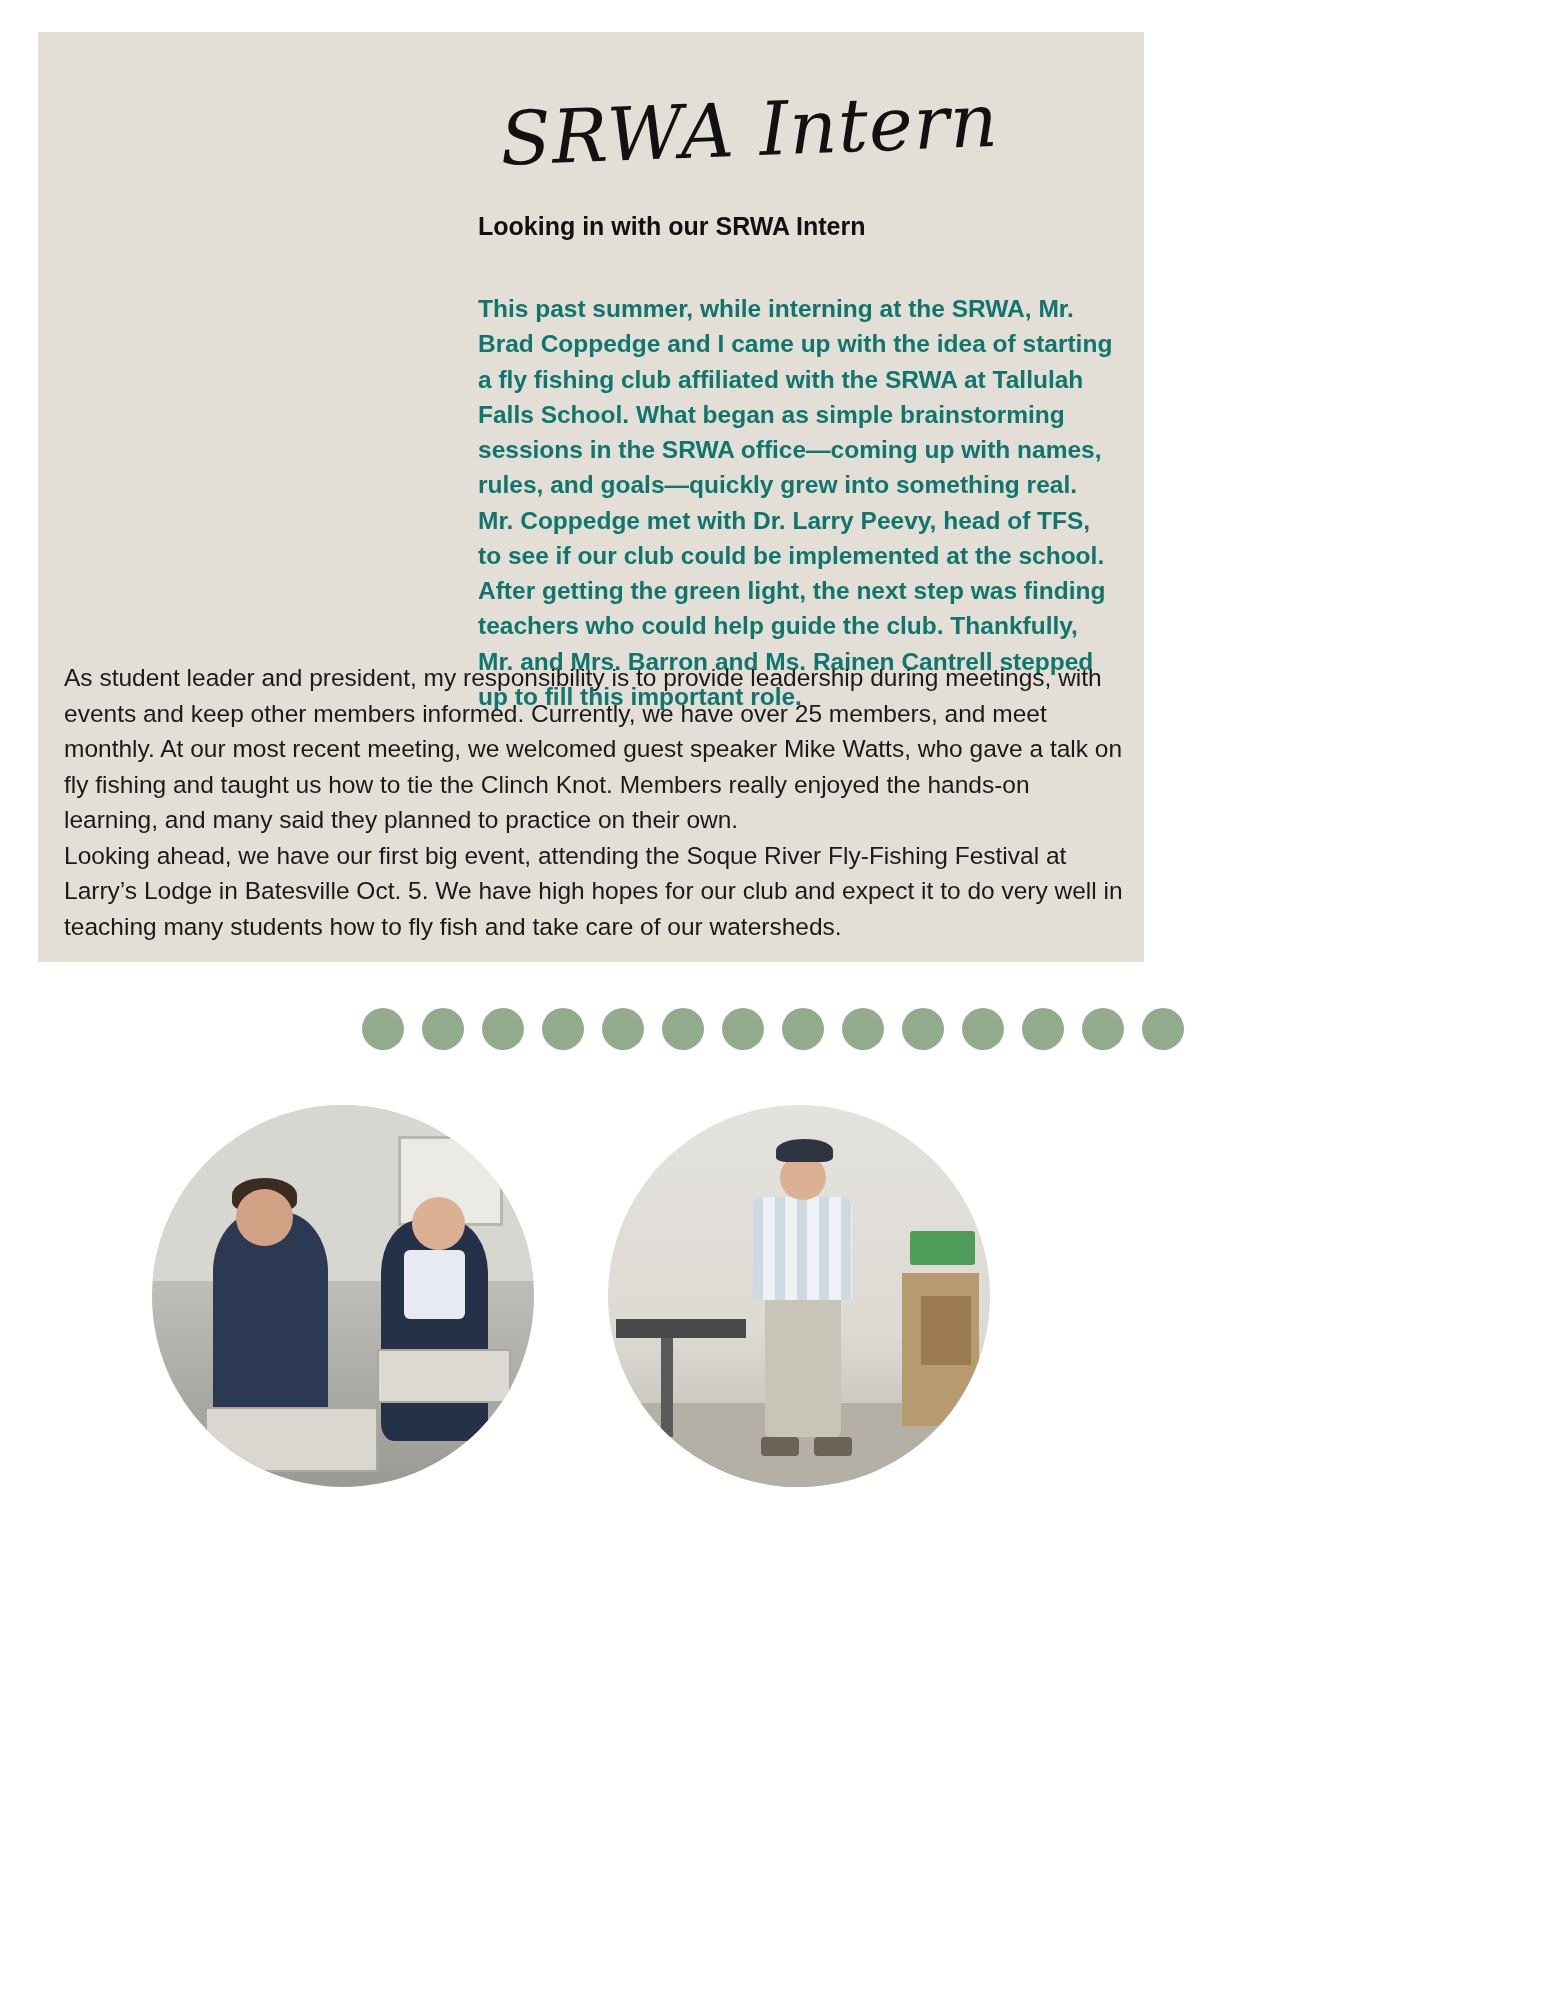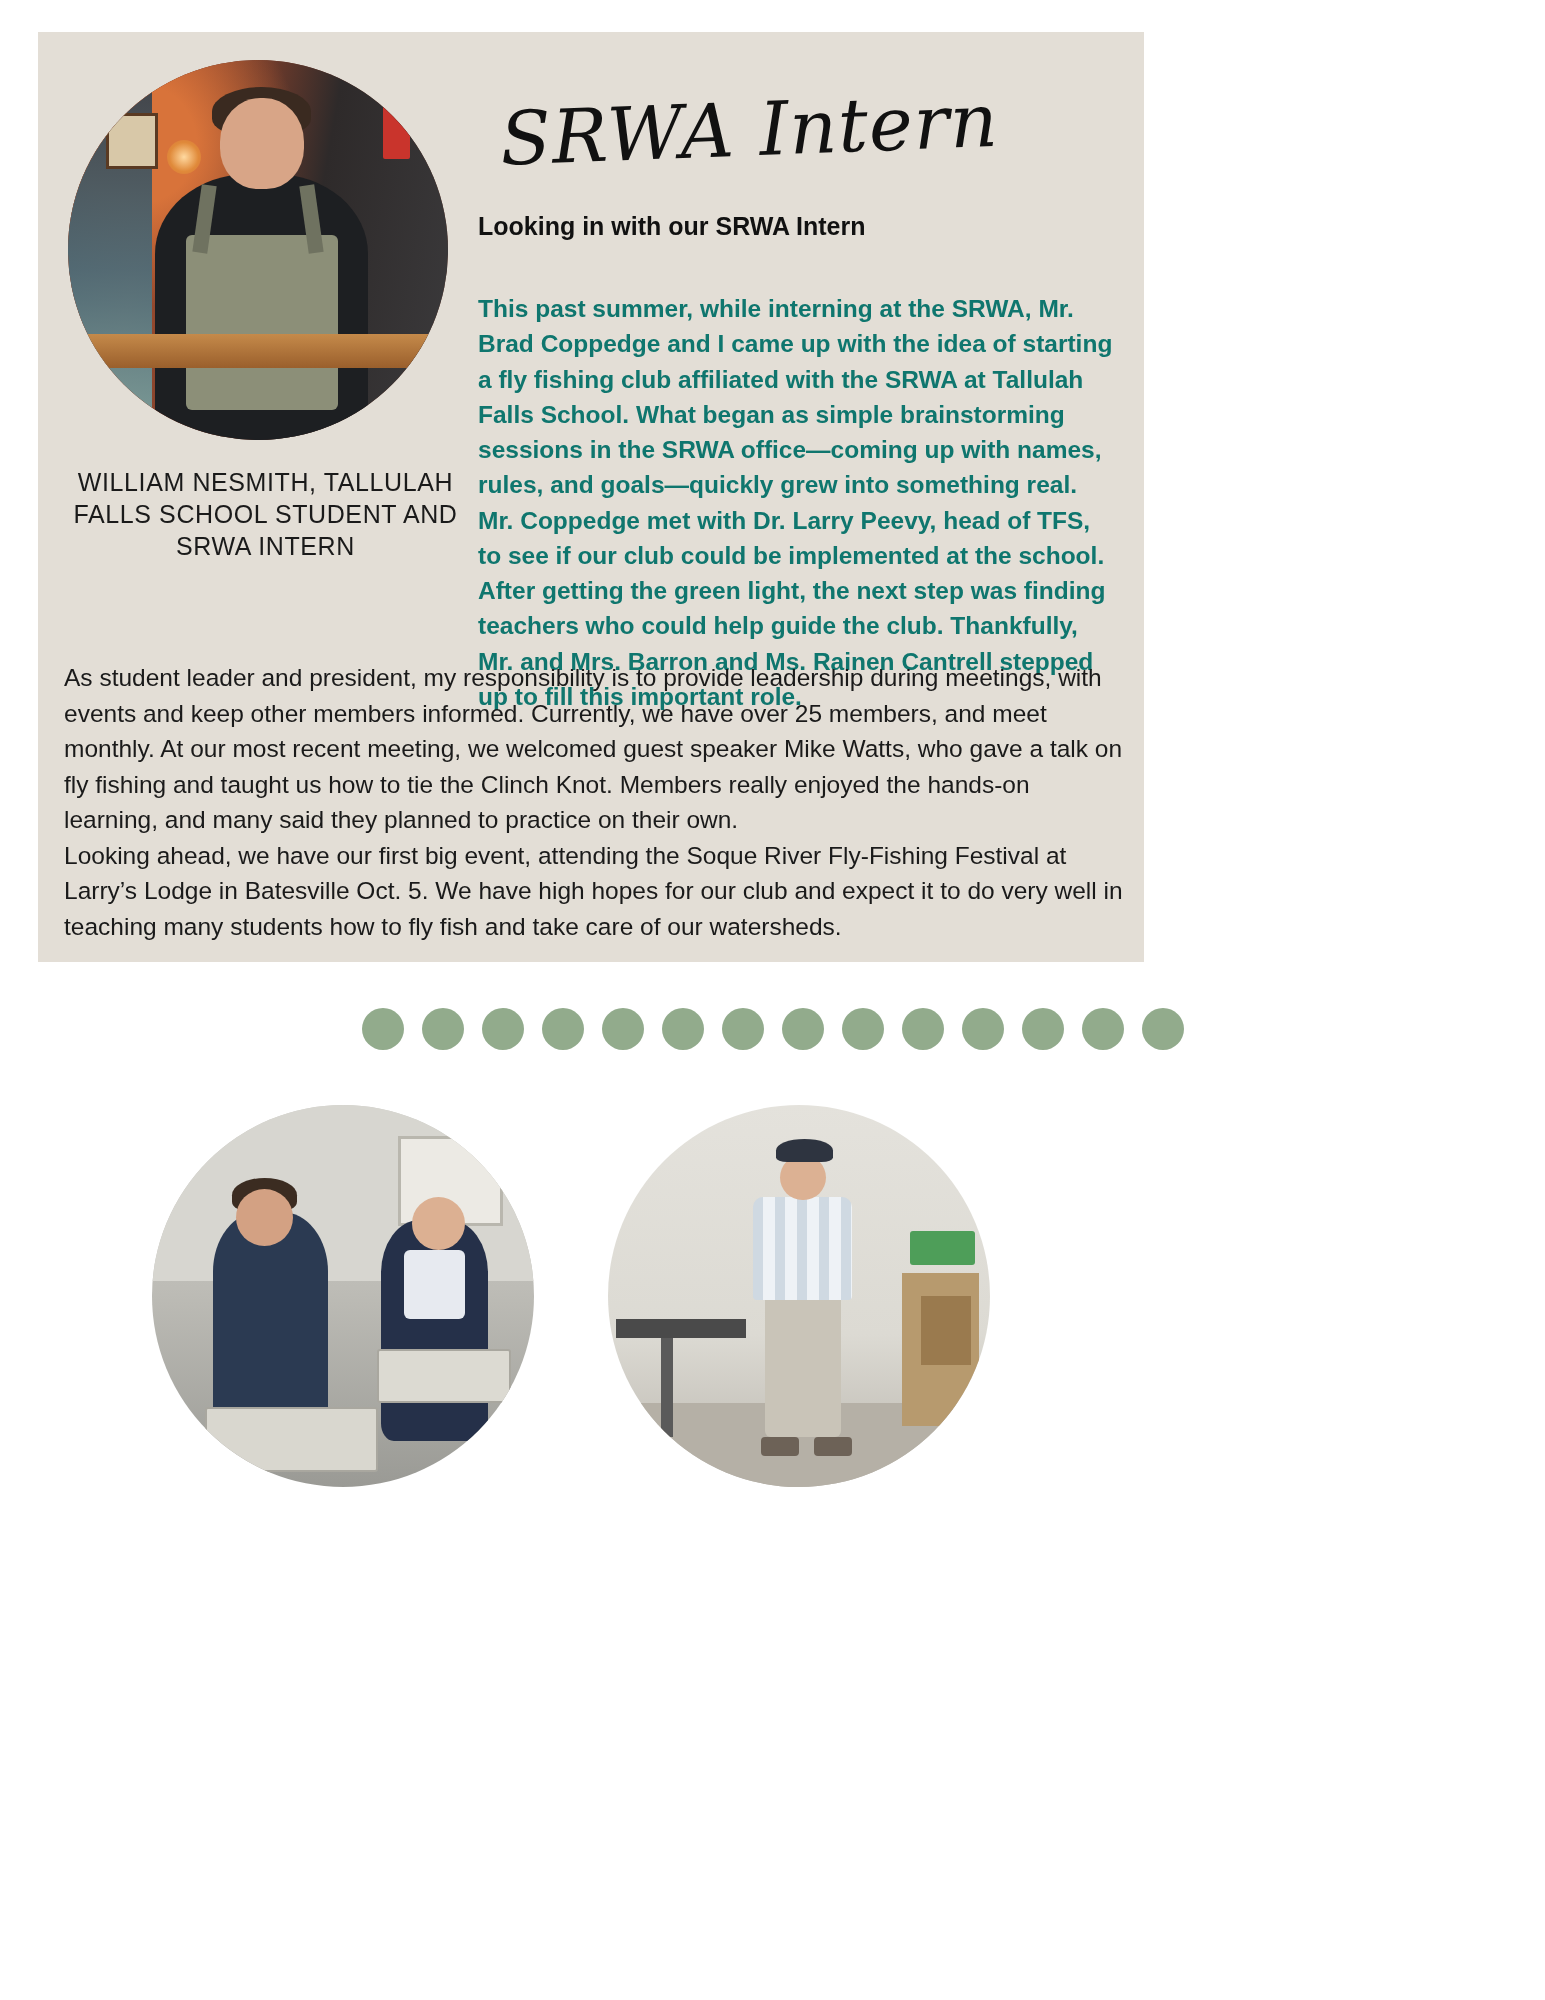--- a/index.html
+++ b/index.html
@@ -240,37 +240,20 @@
   .p2-tleg { position: absolute; left: 14%; top: 61%; width: 3%; height: 26%; background: #5a5a5a; }
   .p2-shelf { position: absolute; right: 3%; top: 44%; width: 20%; height: 40%; background: #b79a6e; }
   .p2-box { position: absolute; right: 5%; top: 50%; width: 13%; height: 18%; background: #9a7a4e; }
   .p2-green { position: absolute; right: 4%; top: 33%; width: 17%; height: 9%; background: #4e9e59; border-radius: 3px; }
 </style>
 </head>
 <body>
 
 <div class="panel">
 
-  <div class="left-col">
-    <div class="portrait">
-      <div class="ph-bg"></div>
-      <div class="ph-wall-left"></div>
-      <div class="ph-frame"></div>
-      <div class="ph-lamp"></div>
-      <div class="ph-sign"></div>
-      <div class="ph-body"></div>
-      <div class="ph-apron"></div>
-      <div class="ph-strap-l"></div>
-      <div class="ph-strap-r"></div>
-      <div class="ph-hair"></div>
-      <div class="ph-head"></div>
-      <div class="ph-board"></div>
-    </div>
-    <div class="caption">WILLIAM NESMITH, TALLULAH FALLS SCHOOL STUDENT AND SRWA INTERN</div>
-  </div>
 
   <div class="right-col">
     <div class="script-title">SRWA Intern</div>
     <div class="subhead">Looking in with our SRWA Intern</div>
     <div class="body-text">This past summer, while interning at the SRWA, Mr. Brad Coppedge and I came up with the idea of starting a fly fishing club affiliated with the SRWA at Tallulah Falls School. What began as simple brainstorming sessions in the SRWA office—coming up with names, rules, and goals—quickly grew into something real. Mr. Coppedge met with Dr. Larry Peevy, head of TFS, to see if our club could be implemented at the school. After getting the green light, the next step was finding teachers who could help guide the club. Thankfully, Mr. and Mrs. Barron and Ms. Rainen Cantrell stepped up to fill this important role.</div>
   </div>
 
   <div class="lower">
     <p>As student leader and president, my responsibility is to provide leadership during meetings, with events and keep other members informed. Currently, we have over 25 members, and meet monthly. At our most recent meeting, we welcomed guest speaker Mike Watts, who gave a talk on fly fishing and taught us how to tie the Clinch Knot. Members really enjoyed the hands-on learning, and many said they planned to practice on their own.</p>
     <p>Looking ahead, we have our first big event, attending the Soque River Fly-Fishing Festival at Larry’s Lodge in Batesville Oct. 5. We have high hopes for our club and expect it to do very well in teaching many students how to fly fish and take care of our watersheds.</p>

